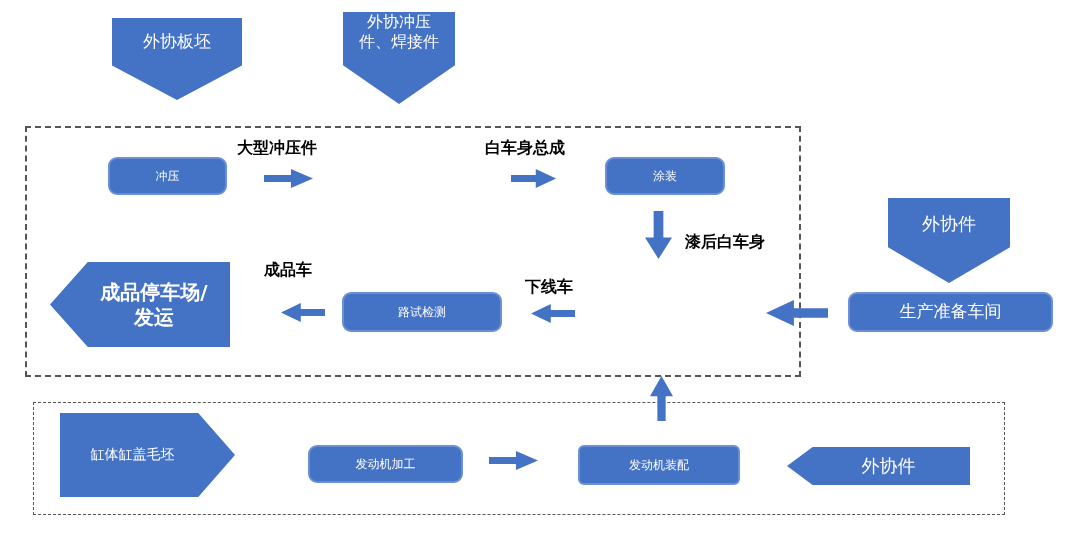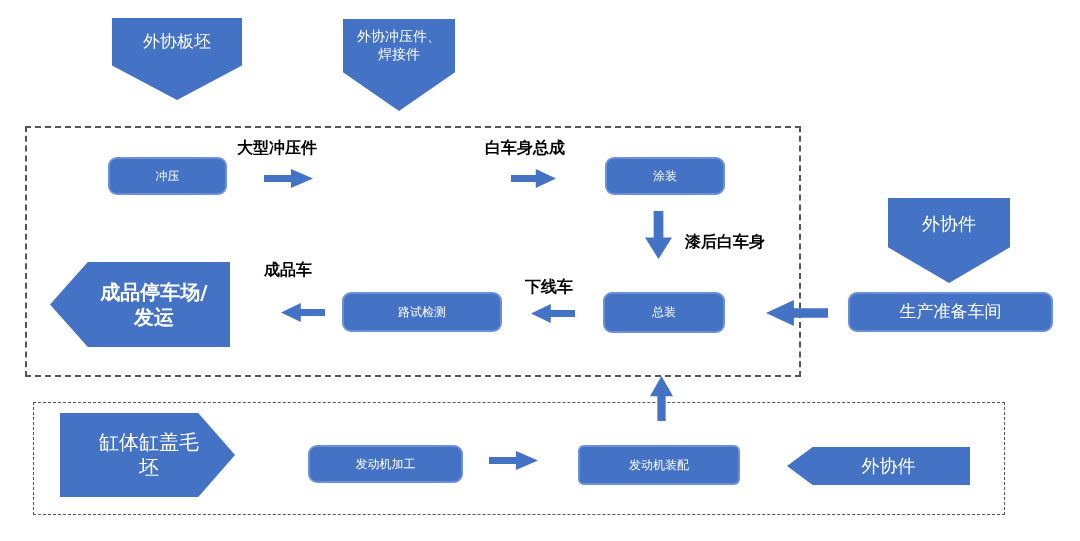--- a/index.html
+++ b/index.html
@@ -70,21 +70,21 @@
 
 <div class="canvas">
 
   <div class="boundary main" style="left:25px; top:126px; width:776px; height:251px;"></div>
   <div class="boundary engine" style="left:33px; top:402px; width:972px; height:113px;"></div>
 
   <div class="shape pent-down" style="left:112px; top:18px; width:130px; height:82px; font-size:17px; padding-top:13px;">
     <span class="inner-text">外协板坯</span>
   </div>
 
-  <div class="shape pent-down" style="left:343px; top:19px; width:112px; height:92px; font-size:14px; padding-top:9px;">
+  <div class="shape pent-down" style="left:343px; top:12px; width:112px; height:92px; font-size:16px; ">
     <span class="inner-text" style="width:92px;">外协冲压件、焊接件</span>
   </div>
 
   <div class="shape pent-down" style="left:888px; top:198px; width:122px; height:85px; font-size:18px; padding-top:15px;">
     <span class="inner-text">外协件</span>
   </div>
 
   <div class="shape rbox" style="left:108px; top:157px; width:119px; height:38px;">
     <span class="inner-text">冲压</span>
   </div>
@@ -110,33 +110,30 @@
   <div class="flow-label" style="left:264px; top:260px;">成品车</div>
   <div class="arrow left" style="left:281px; top:303px; width:44px; height:19px;"></div>
 
   <div class="shape rbox" style="left:342px; top:292px; width:160px; height:40px;">
     <span class="inner-text">路试检测</span>
   </div>
 
   <div class="flow-label" style="left:525px; top:277px;">下线车</div>
   <div class="arrow left" style="left:531px; top:304px; width:44px; height:19px;"></div>
 
-  <div class="shape rbox" style="left:603px; top:292px; width:122px; height:41px;">
-    <span class="inner-text">总装</span>
-  </div>
 
   <div class="arrow left" style="left:766px; top:300px; width:62px; height:26px;"></div>
 
   <div class="shape rbox" style="left:848px; top:292px; width:205px; height:40px; font-size:17px;">
     <span class="inner-text">生产准备车间</span>
   </div>
 
   <div class="arrow up" style="left:650px; top:376px; width:23px; height:45px;"></div>
 
-  <div class="shape pent-right" style="left:60px; top:413px; width:175px; height:84px; font-size:20px; padding-right:30px;justify-content:flex-end;">
+  <div class="shape pent-right" style="left:60px; top:413px; width:175px; height:84px; font-size:14px; padding-right:30px;">
     <span class="inner-text" style="width:112px;">缸体缸盖毛坯</span>
   </div>
 
   <div class="shape rbox" style="left:308px; top:445px; width:155px; height:38px;">
     <span class="inner-text">发动机加工</span>
   </div>
 
   <div class="arrow right" style="left:489px; top:451px; width:49px; height:19px;"></div>
 
   <div class="shape rbox" style="left:578px; top:445px; width:162px; height:40px;border-radius:6px;">

